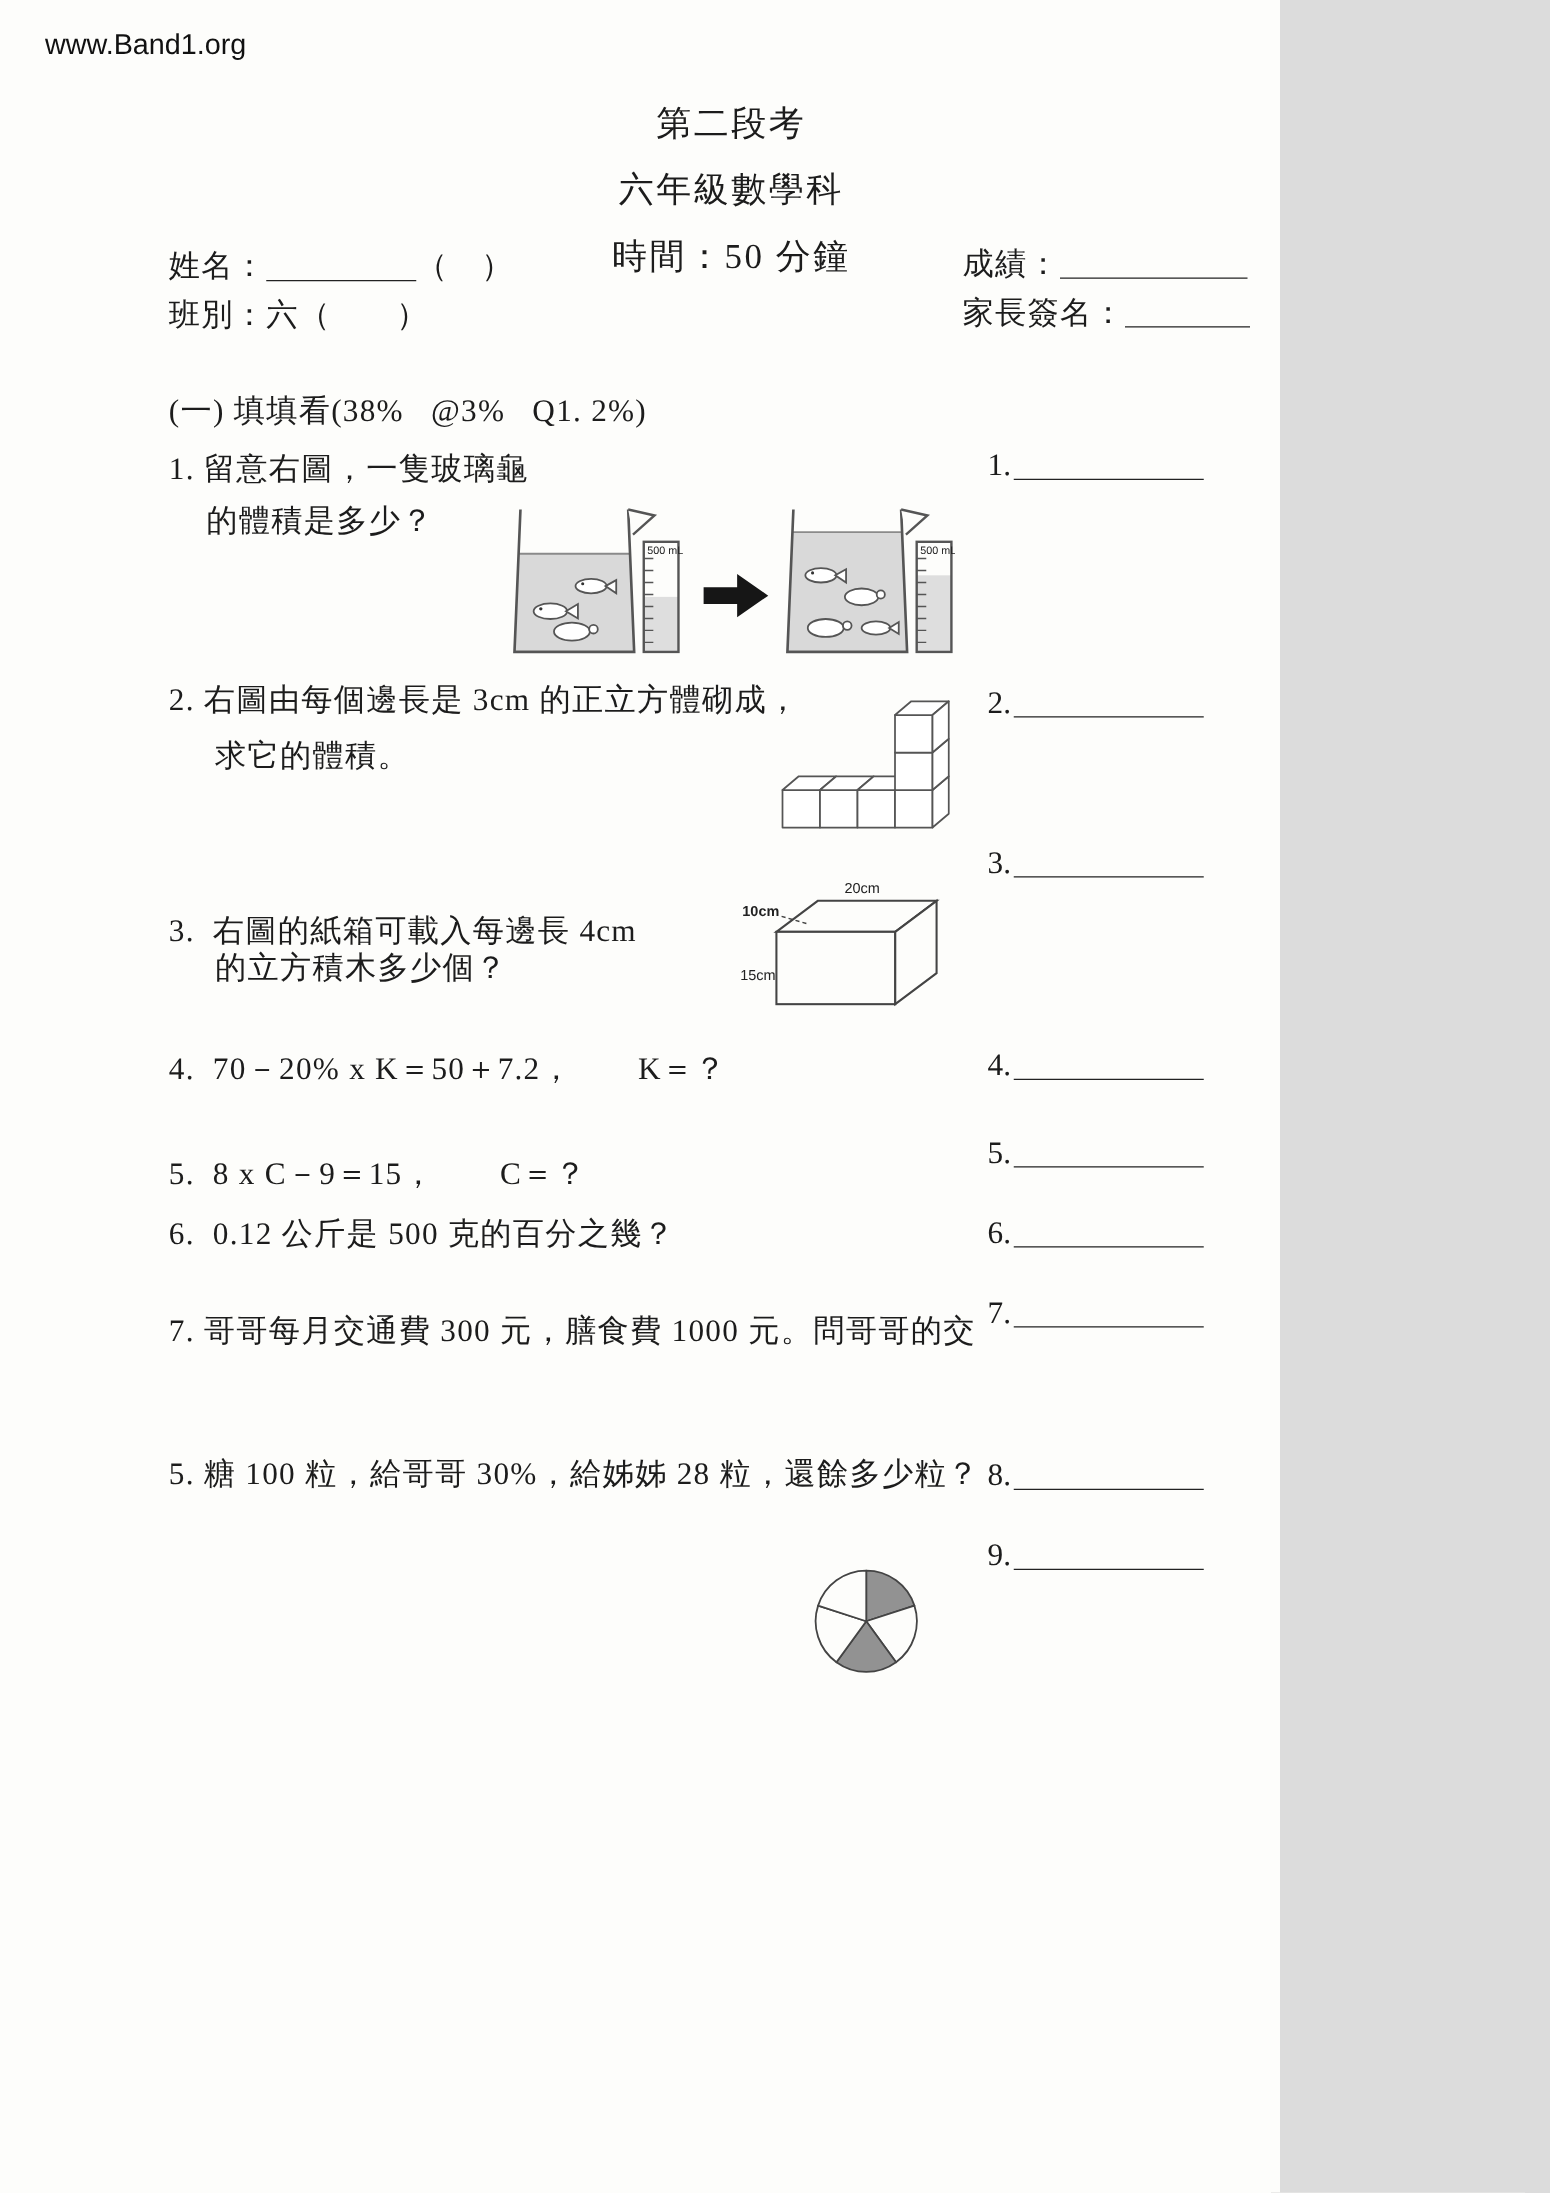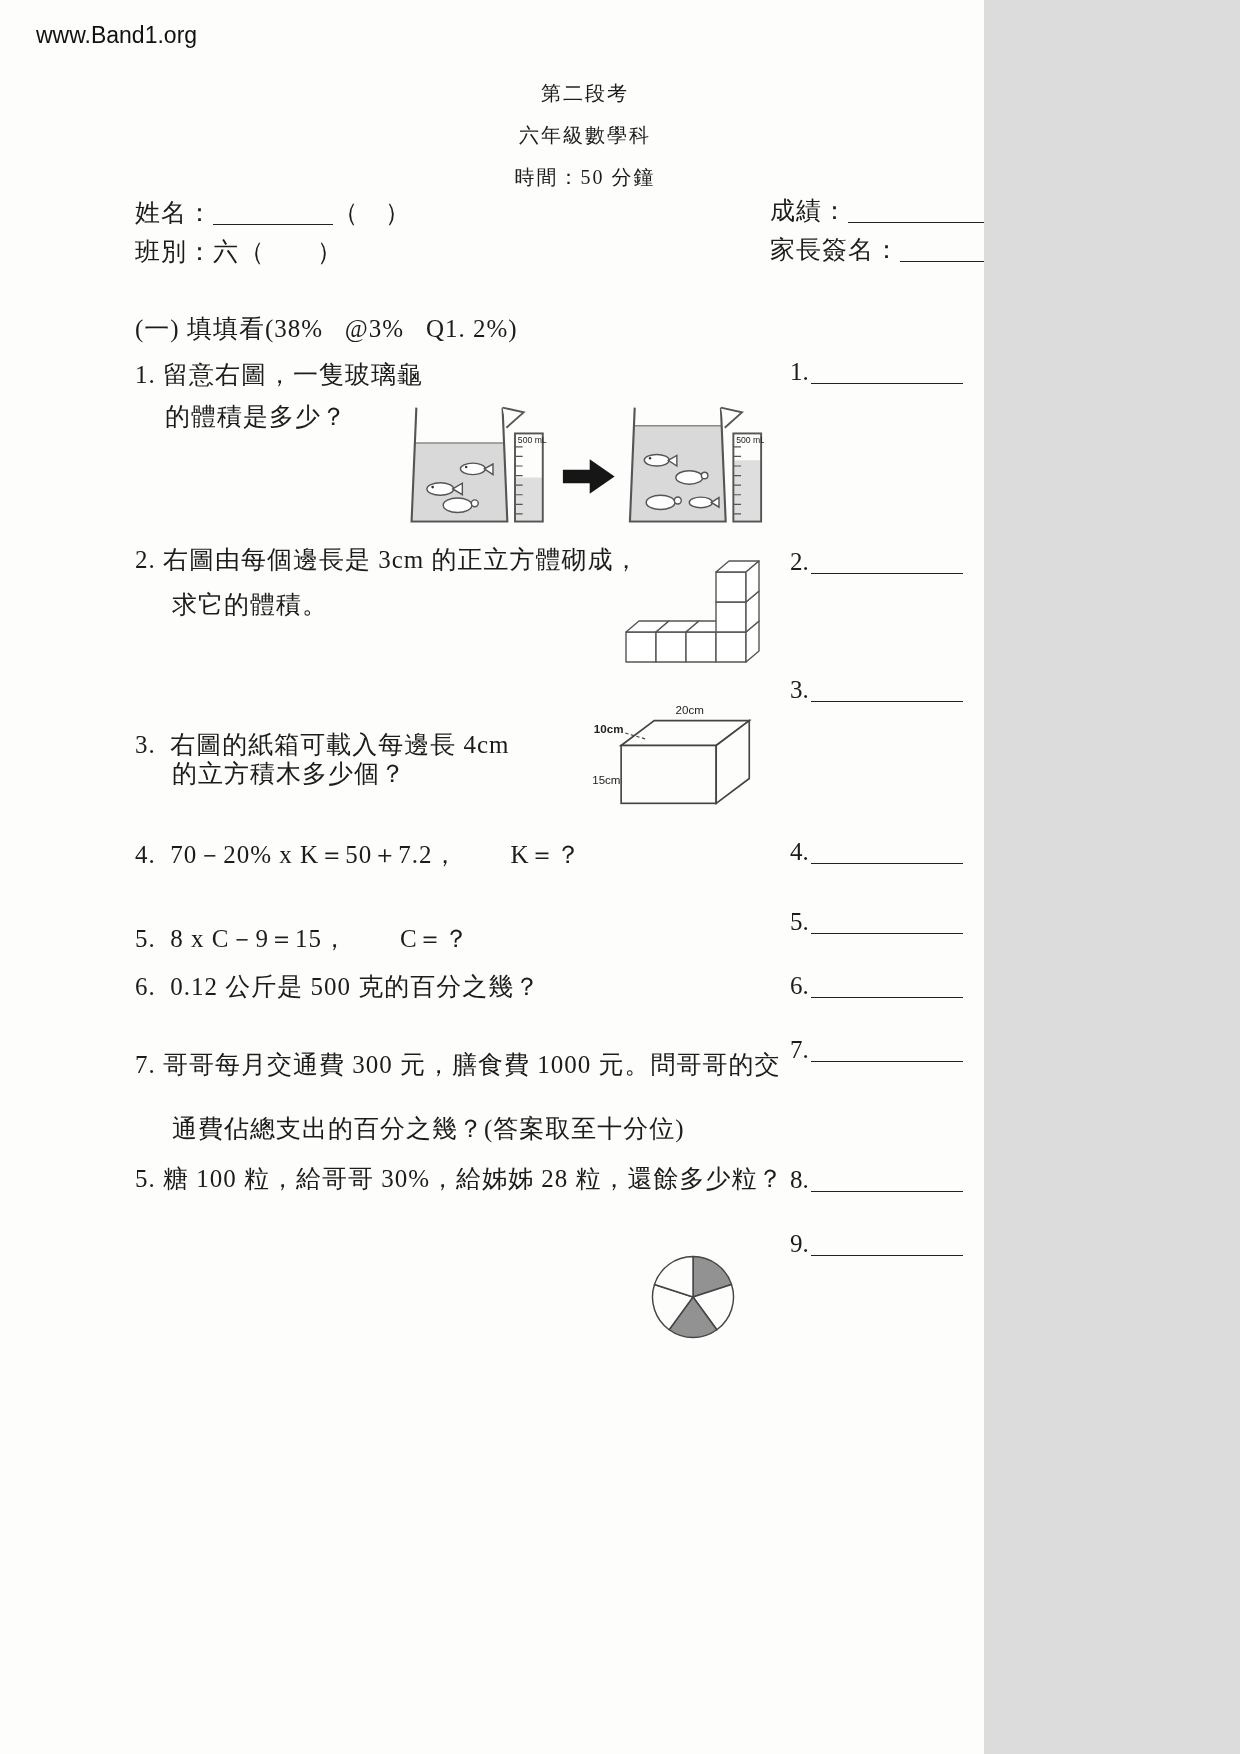--- a/index.html
+++ b/index.html
@@ -3,26 +3,27 @@
 <meta charset="utf-8">
 <style>
   html,body{margin:0;padding:0;background:#dcdcdc;}
   .page{
     position:relative;
     width:984px;height:1754px;
     background:#fdfdfb;
     font-family:"Liberation Serif","DejaVu Serif",serif;
     color:#1c1c1c;
     overflow:hidden;
+    padding-left:40px;
   }
   .abs{position:absolute;}
   .txt{font-size:25px;letter-spacing:1px;white-space:pre;text-align:center;}
   .watermark{font-family:"Liberation Sans","DejaVu Sans",sans-serif;font-size:23px;color:#111;}
   .center-block{left:0;width:1170px;text-align:center;}
-  .center-block div{font-size:20px;letter-spacing:2px;margin-bottom:15px;}
+  .center-block div{font-size:28px;letter-spacing:2px;margin-bottom:15px;}
   .blank{display:inline-block;border-bottom:1.6px solid #222;height:1em;vertical-align:-4px;}
   .blank.w120{width:120px;}
   .blank.w150{width:150px;}
   .blank.w100{width:100px;}
   .answer{font-size:25px;white-space:nowrap;}
   .answer .blank{width:152px;margin-left:2px;}
   .fig svg{display:block;}
   text{font-family:"Liberation Sans","DejaVu Sans",sans-serif;fill:#222;}
 </style>
 </head>
@@ -162,21 +163,20 @@
     </svg>
   </div>
 
   <div class="abs txt" style="left:135px;top:838px;">4.  70－20% x K＝50＋7.2，　　K＝？</div>
 
   <div class="abs txt" style="left:135px;top:922px;">5.  8 x C－9＝15，　　C＝？</div>
 
   <div class="abs txt" style="left:135px;top:970px;">6.  0.12 公斤是 500 克的百分之幾？</div>
 
   <div class="abs txt" style="left:135px;top:1048px;">7. 哥哥每月交通費 300 元，膳食費 1000 元。問哥哥的交</div>
-  <div class="abs txt" style="left:172px;top:1112px;">通費佔總支出的百分之幾？(答案取至十分位)</div>
 
   <div class="abs txt" style="left:135px;top:1162px;">5. 糖 100 粒，給哥哥 30%，給姊姊 28 粒，還餘多少粒？</div>
 
 
   <div class="abs fig" style="left:648px;top:1252px;">
     <svg width="90" height="90" viewBox="0 0 100 100">
       <g stroke="#444" stroke-width="1.6" stroke-linejoin="round">
         <path d="M50,50 L50,5 A45,45 0 0 1 92.8,36.1 Z" fill="#929292"></path>
         <path d="M50,50 L92.8,36.1 A45,45 0 0 1 76.5,86.4 Z" fill="#fdfdfb"></path>
         <path d="M50,50 L76.5,86.4 A45,45 0 0 1 23.5,86.4 Z" fill="#929292"></path>

